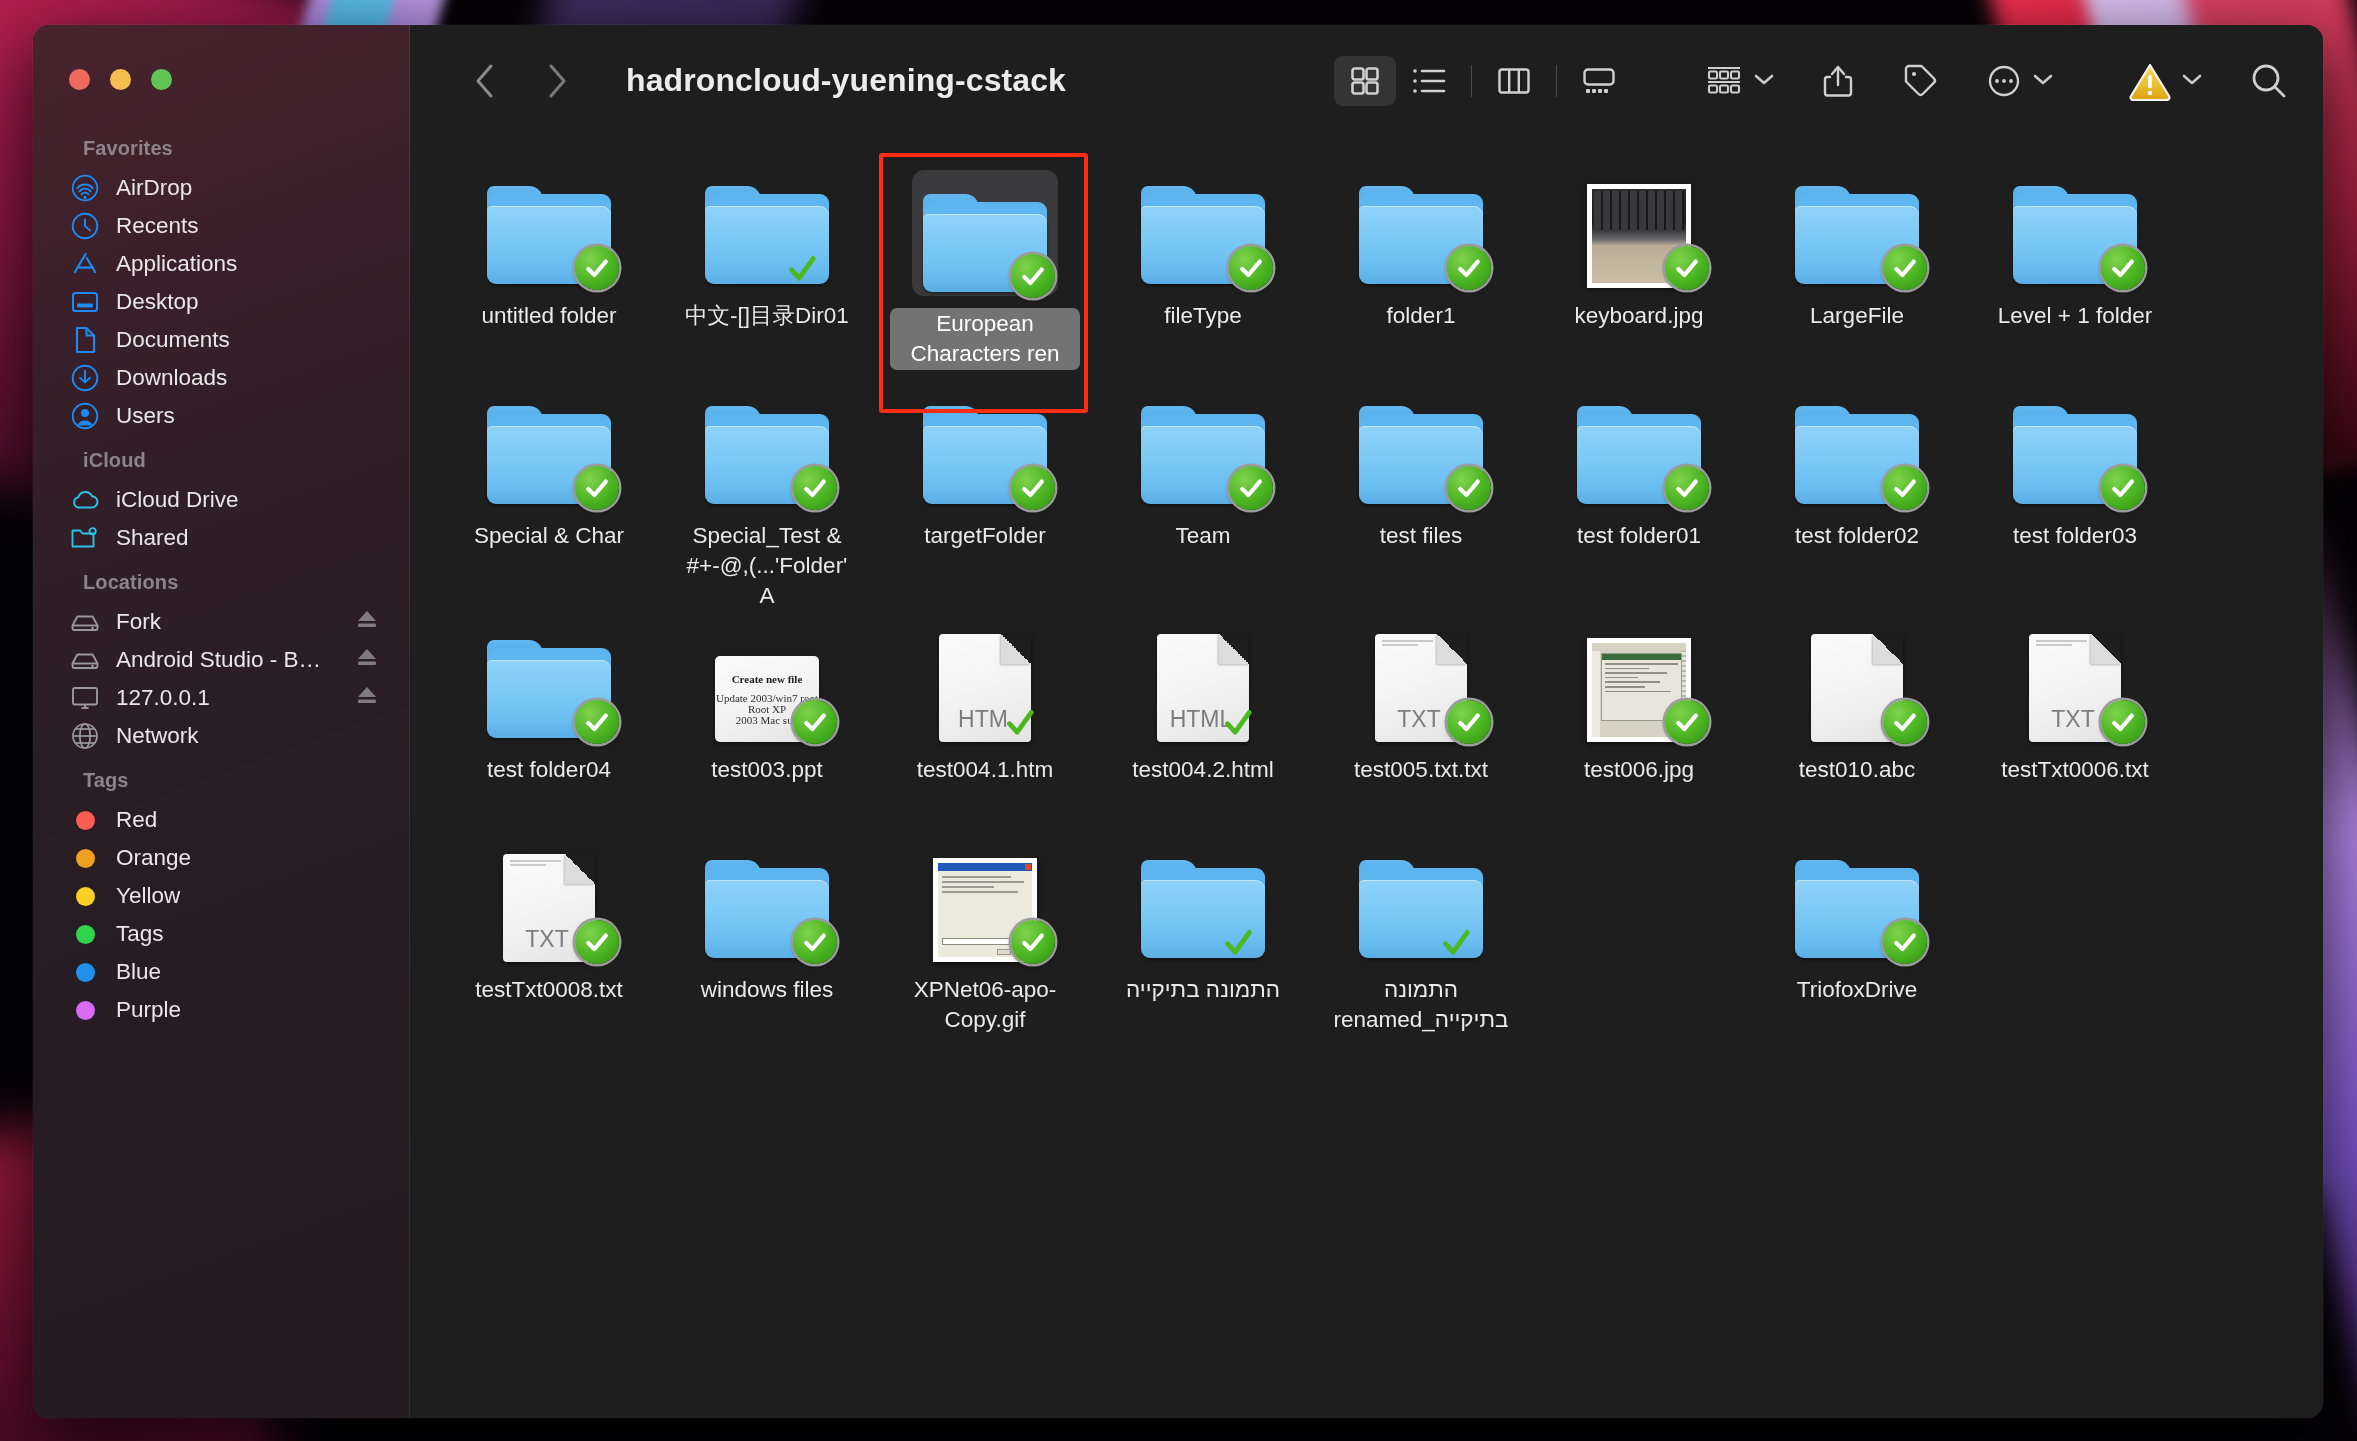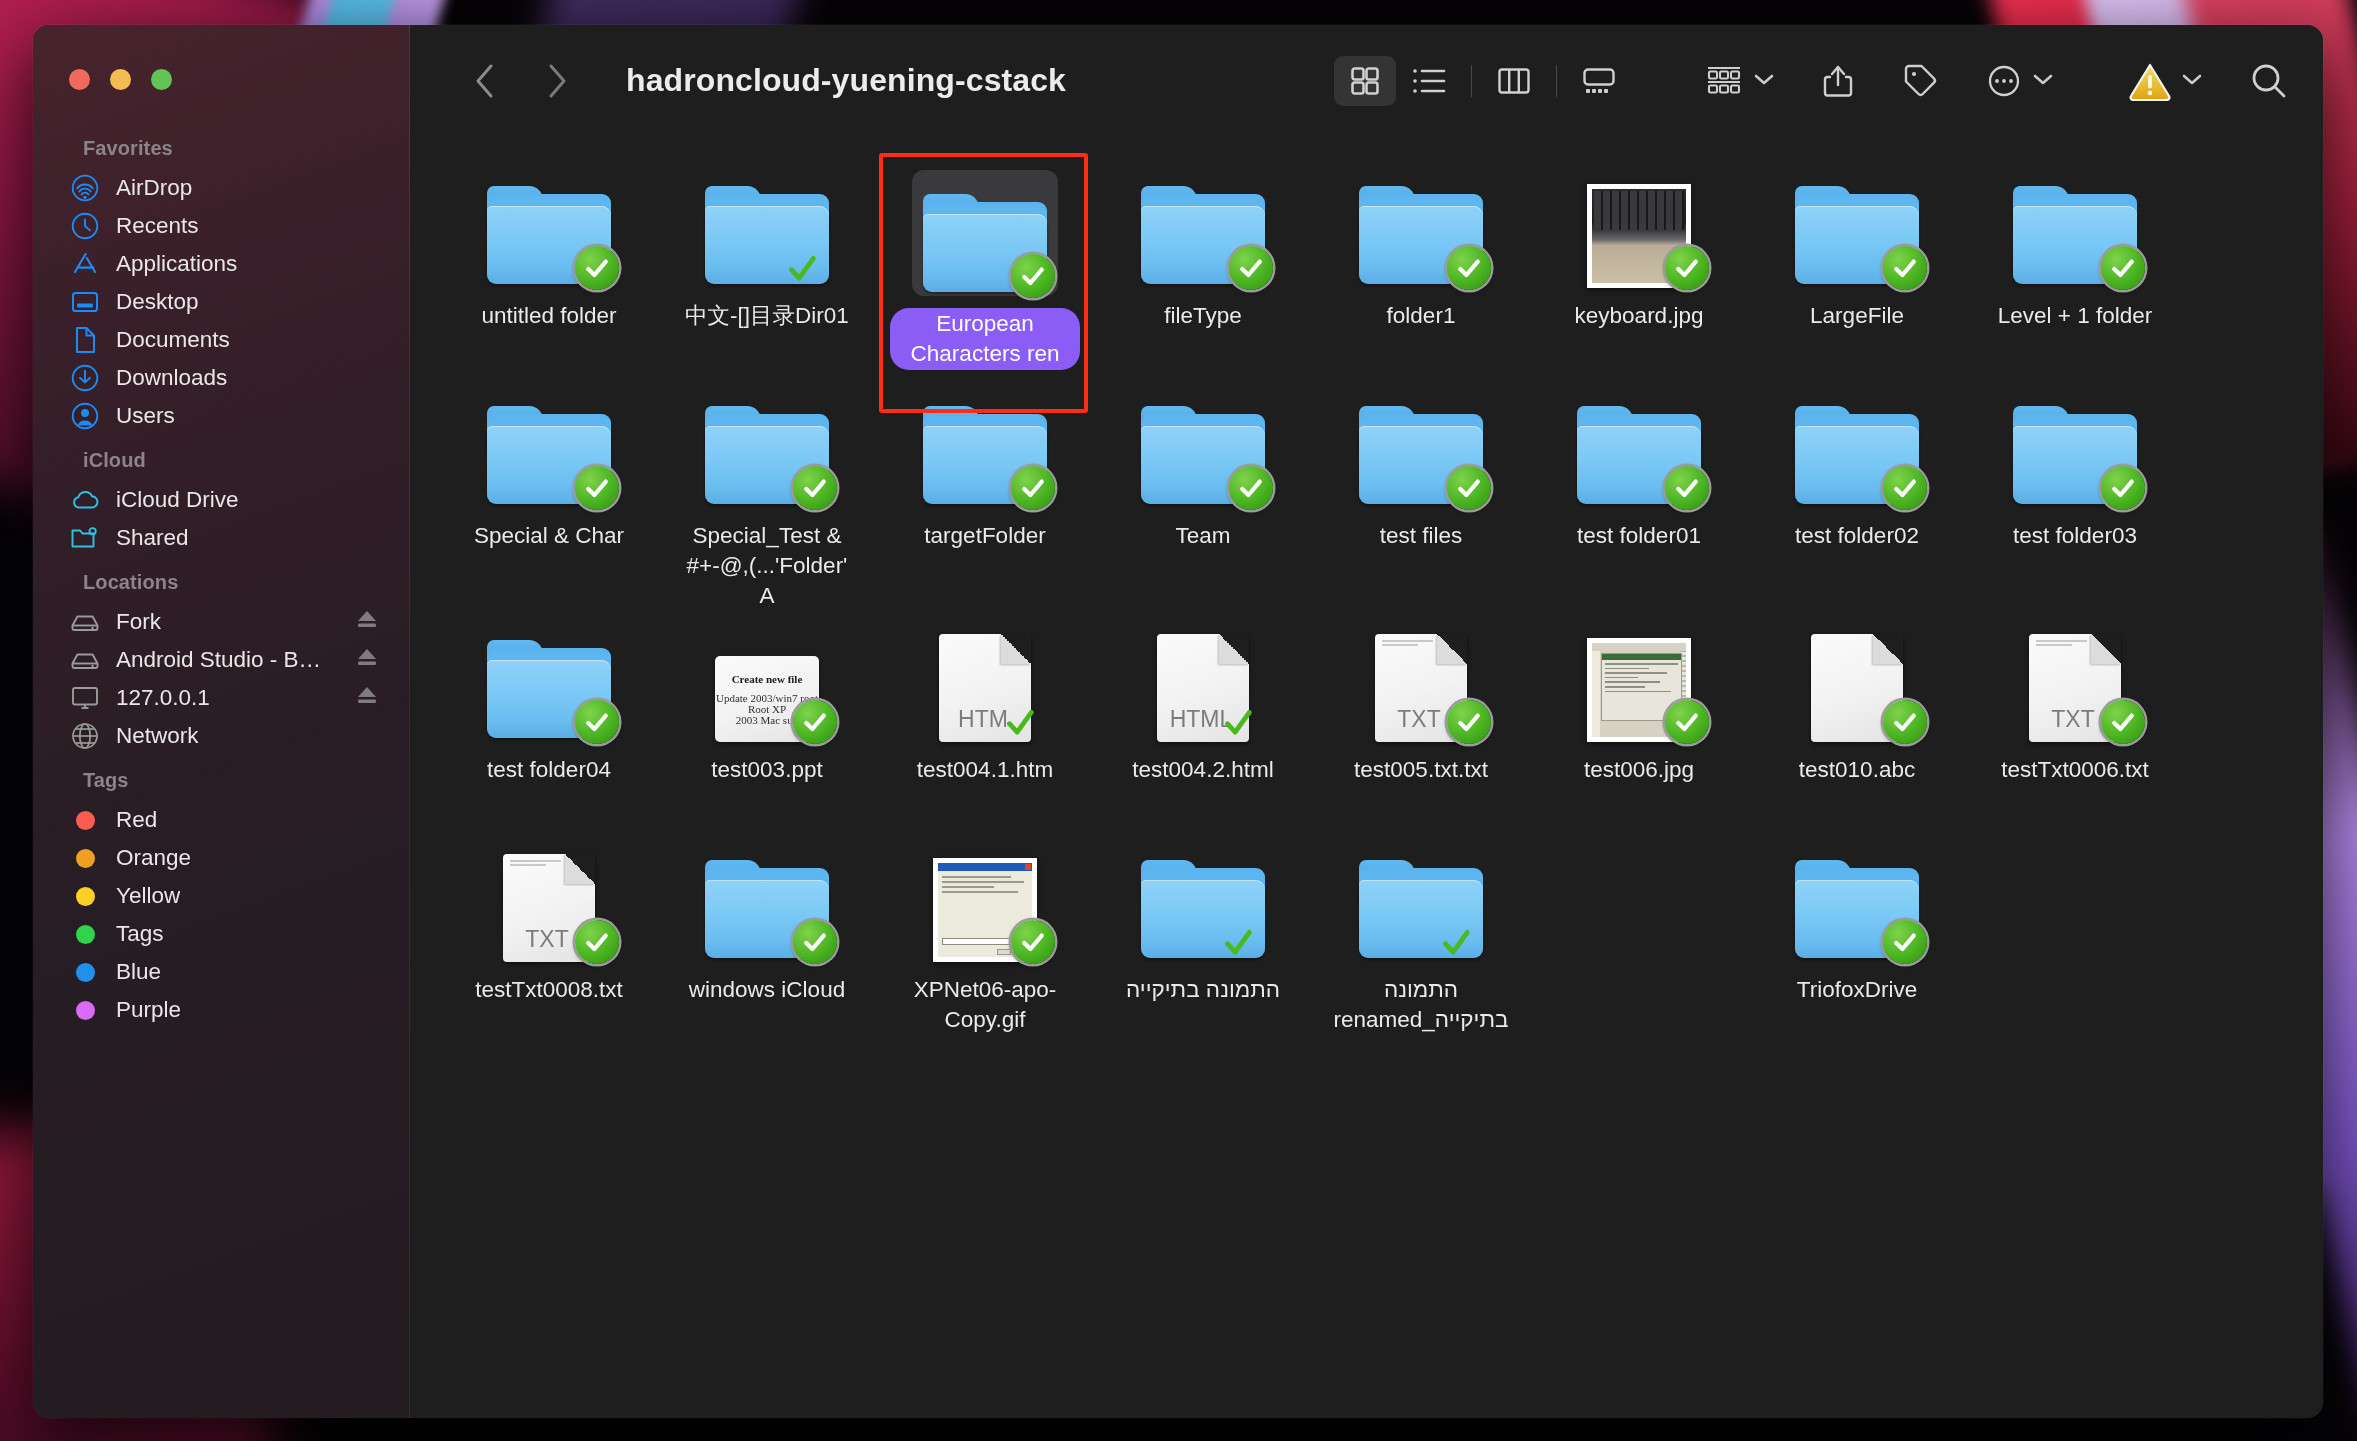--- a/index.html
+++ b/index.html
@@ -279,21 +279,21 @@
   .badge.flat svg { width: 34px; height: 34px; }
 
   .label {
     margin-top: 12px;
     color: #eaeaea; font-size: 22.5px; line-height: 30px;
     text-align: center; max-width: 190px;
     word-break: break-word;
     padding: 1px 7px; border-radius: 6px;
   }
   .cell.selected .label {
-    background: #8b5cf6; color: #fff; border-radius: 19px;
+    background: #737373; color: #fff; border-radius: 7px;
   }
   .label.rtl { direction: rtl; }
 </style>
 </head>
 <body>
 
 <div id="desktop">
   <div class="ribbon rb1"></div>
   <div class="ribbon rb2"></div>
   <div class="ribbon rb3"></div>
@@ -1096,21 +1096,21 @@
                   <div class="back"></div>
                   <div class="front"></div>
                 </div>
                 <div class="badge">
                   <svg viewBox="0 0 24 24" fill="none" stroke="#ffffff" stroke-width="3.6" stroke-linecap="round" stroke-linejoin="round">
                     <polyline points="4.5,12.8 9.8,18 19.5,6.5"></polyline>
                   </svg>
                 </div>
               </div>
             </div>
-            <div class="label">windows iCloud</div>
+            <div class="label">windows files</div>
           </div>
           <div class="cell">
             <div class="icon-box">
               <div class="glyph" style="display: flex; align-items: flex-end; justify-content: center;">
                 <div class="photo">
                   <div class="inner">
                     <div class="gif-img">
                       <div class="tb"></div>
                       <div class="bd">
                         <i style="width:80%"></i>

